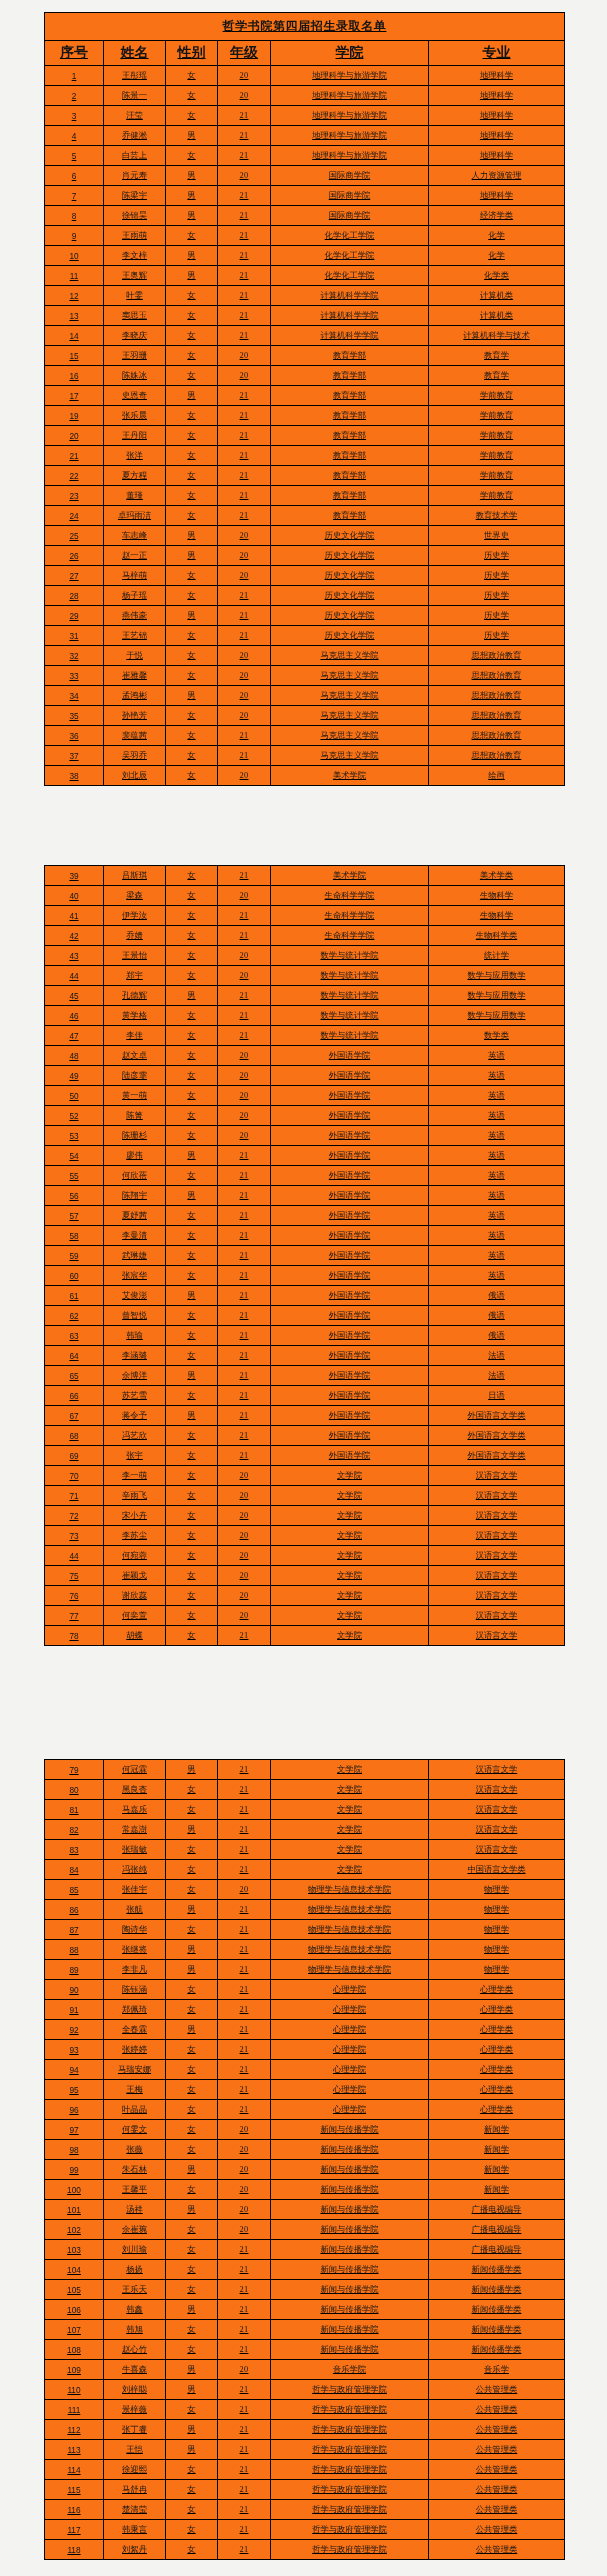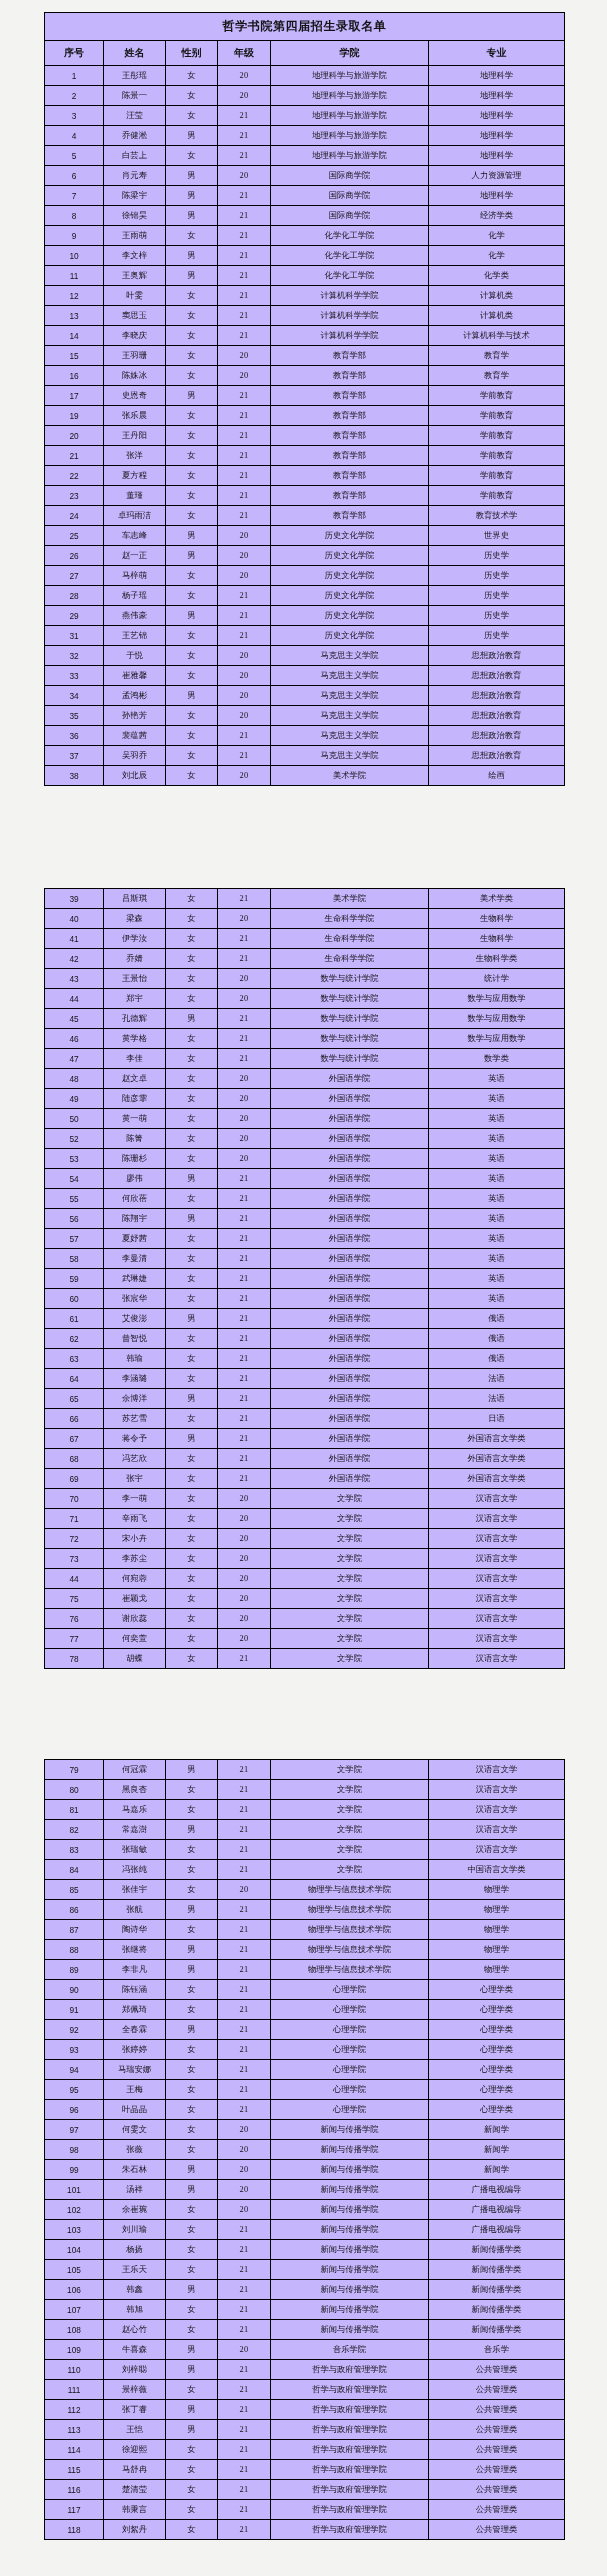--- a/index.html
+++ b/index.html
@@ -4,41 +4,42 @@
 <style>
   html,body { margin:0; padding:0; }
   body {
     width:608px; height:2576px; position:relative;
     background:#f3f3f1;
     font-family:"Liberation Serif", serif;
   }
   table.tbl {
     position:absolute; left:44px; width:520px;
     border-collapse:collapse; table-layout:fixed;
-    background:#c4b5fd;
+    background:#f97316;
     border:1.2px solid #000;
+    text-decoration:underline;
   }
   table.tbl td, table.tbl th {
     border:solid #000; border-width:1.2px 0.6px;
     text-align:center; vertical-align:middle;
     color:#141414; padding:0; overflow:hidden; white-space:nowrap;
   }
   .title-cell {
     height:27px; font-family:"Liberation Sans", sans-serif;
     font-weight:bold; font-size:12px; letter-spacing:0.6px;
   }
   tr.head th {
     height:24px; font-family:"Liberation Sans", sans-serif;
-    font-weight:bold; font-size:10px;
+    font-weight:bold; font-size:14px;
   }
   tr.datarow td { height:19px; font-size:8.3px; }
   td.c-no   { font-family:"Liberation Sans", sans-serif; font-size:8.3px; }
   td.c-grade{ font-size:7.7px; letter-spacing:0.3px; }
   #sec1 { top:12px; }
-  #sec2 { top:888px; }
+  #sec2 { top:865px; }
   #sec3 { top:1743px;margin-top:16px; }
 </style>
 </head>
 <body>
 
 <div>
 
   <table class="tbl" id="sec1">
     <colgroup>
       <col style="width:59px">
@@ -850,20 +851,28 @@
         </tr>
         <tr class="datarow">
           <td class="c-no">99</td>
           <td class="c-name">朱石林</td>
           <td class="c-gender">男</td>
           <td class="c-grade">20</td>
           <td class="c-college">新闻与传播学院</td>
           <td class="c-major">新闻学</td>
         </tr>
         <tr class="datarow">
+          <td class="c-no">100</td>
+          <td class="c-name">王馨平</td>
+          <td class="c-gender">女</td>
+          <td class="c-grade">20</td>
+          <td class="c-college">新闻与传播学院</td>
+          <td class="c-major">新闻学</td>
+        </tr>
+        <tr class="datarow">
           <td class="c-no">101</td>
           <td class="c-name">汤祥</td>
           <td class="c-gender">男</td>
           <td class="c-grade">20</td>
           <td class="c-college">新闻与传播学院</td>
           <td class="c-major">广播电视编导</td>
         </tr>
         <tr class="datarow">
           <td class="c-no">102</td>
           <td class="c-name">余崔琬</td>

